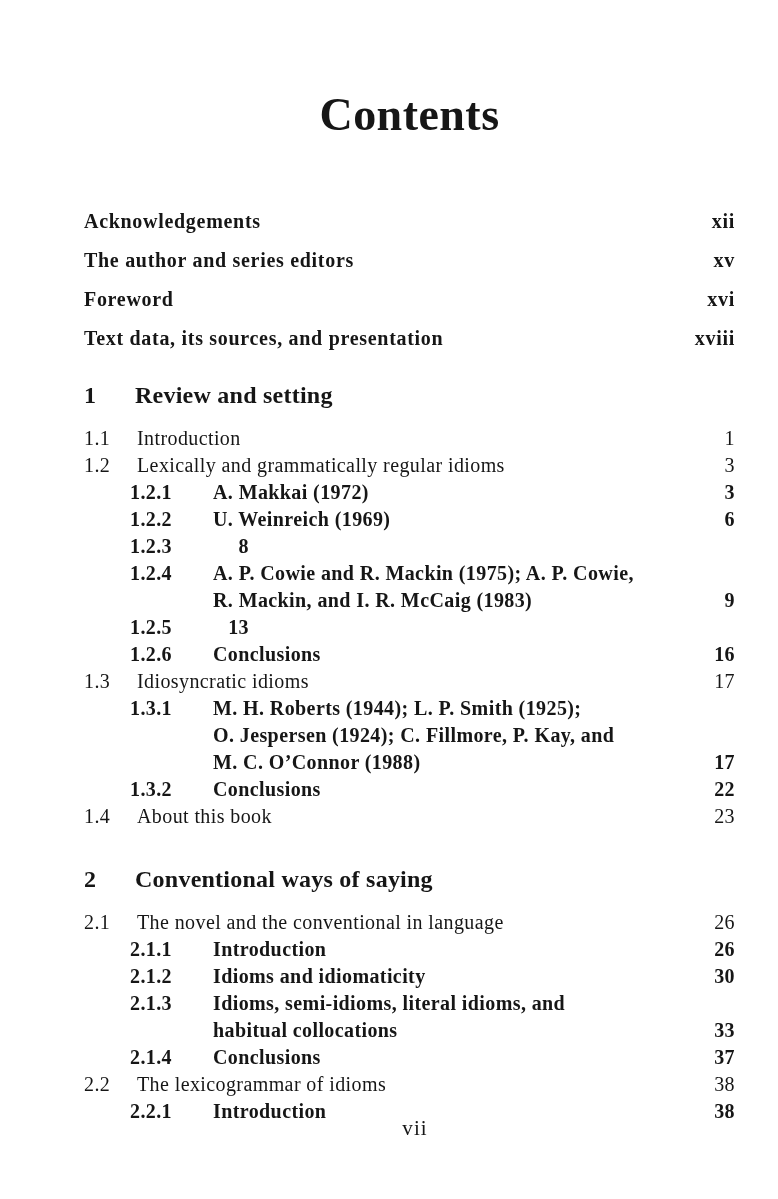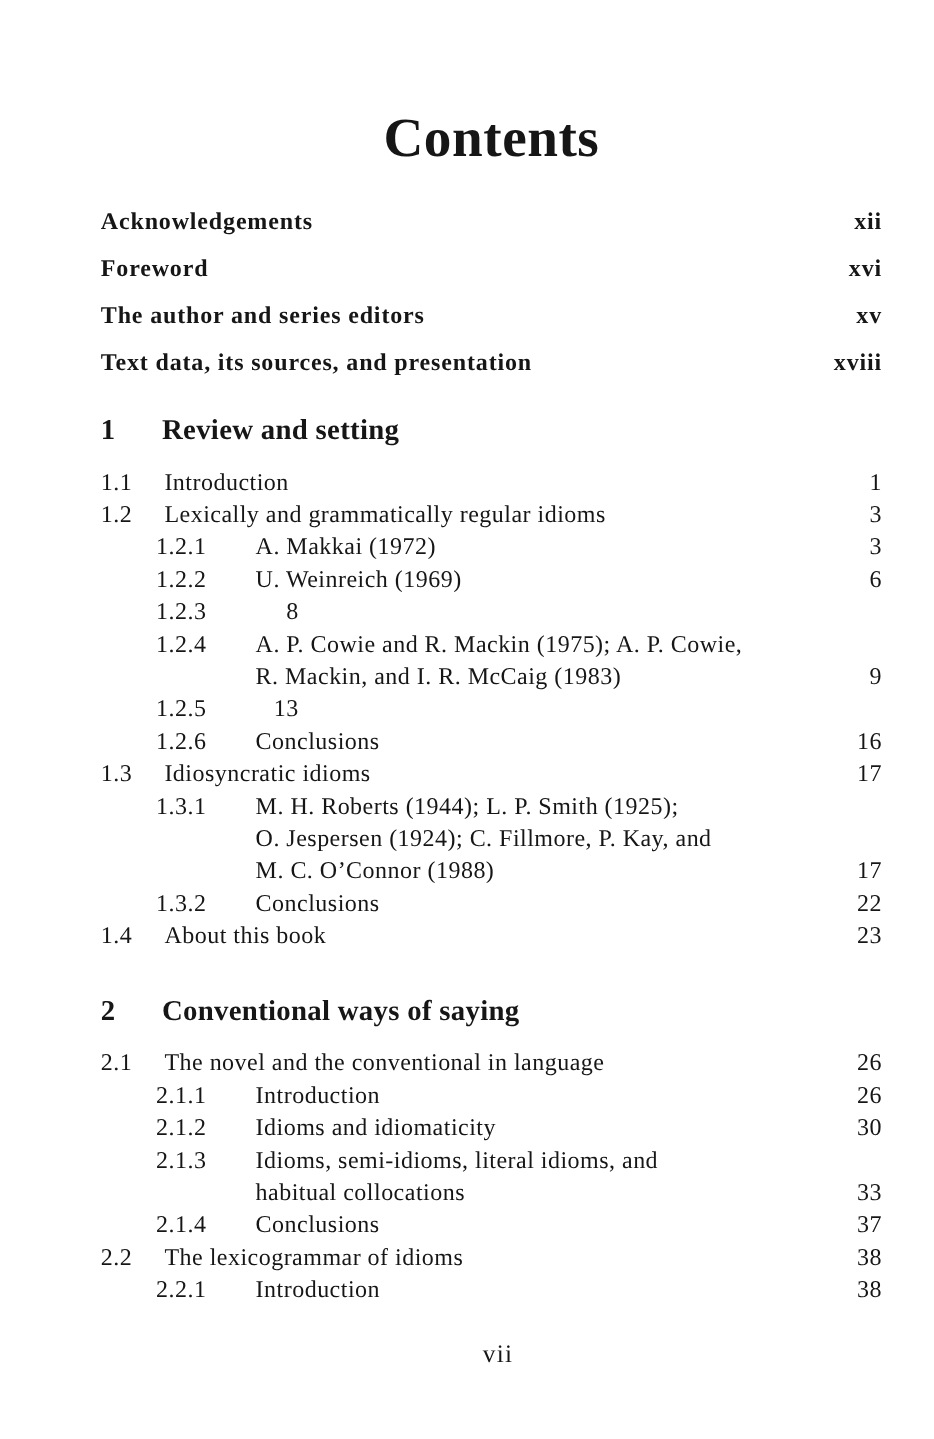--- a/index.html
+++ b/index.html
@@ -16,21 +16,21 @@
     position: relative;
     width: 778px;
     height: 1199px;
     padding: 88px 43px 0 84px;
   }
   .page-title {
     text-align: center;
     font-size: 46px;
     font-weight: bold;
     letter-spacing: 0.01em;
-    margin-bottom: 34px;
+    margin-bottom: 70px;
   }
   .front-matter { margin-bottom: 34px; font-weight: bold; }
   .fm-row {
     display: flex;
     align-items: baseline;
     font-size: 20px;
     letter-spacing: 0.035em;
     margin-bottom: 19px;
     line-height: 20px;
   }
@@ -49,21 +49,21 @@
   .entries { font-size: 20px; letter-spacing: 0.02em; }
   .entry {
     display: flex;
     line-height: 27px;
     gap: 13px;
   }
   .entry .e-num { flex: 0 0 auto; align-self: flex-start; }
   .entry .e-title { flex: 1 1 auto; }
   .entry .e-page { flex: 0 0 auto; align-self: flex-end; text-align: right; min-width: 36px; }
   .entry.level1 .e-num { width: 40px; }
-  .entry.level2 { padding-left: 46px; }
+  .entry.level2 { padding-left: 46px; font-weight: bold; }
   .entry.level2 .e-num { width: 70px; }
   .folio {
     position: absolute;
     bottom: 58px;
     left: 84px;
     right: 32px;
     text-align: center;
     font-size: 21px;
     letter-spacing: 0.05em;
   }
@@ -75,27 +75,27 @@
 
   <h1 class="page-title">Contents</h1>
 
   <div class="front-matter">
   <div class="fm-row">
     <span class="fm-title">Acknowledgements</span>
     <span class="fm-page">xii</span>
   </div>
 
   <div class="fm-row">
+    <span class="fm-title">The author and series editors</span>
+    <span class="fm-page">xv</span>
+  </div>
+
+  <div class="fm-row">
     <span class="fm-title">Foreword</span>
     <span class="fm-page">xvi</span>
-  </div>
-
-  <div class="fm-row">
-    <span class="fm-title">The author and series editors</span>
-    <span class="fm-page">xv</span>
   </div>
 
   <div class="fm-row">
     <span class="fm-title">Text data, its sources, and presentation</span>
     <span class="fm-page">xviii</span>
   </div>
 </div>
 
   <div>
   <div class="chapter">

